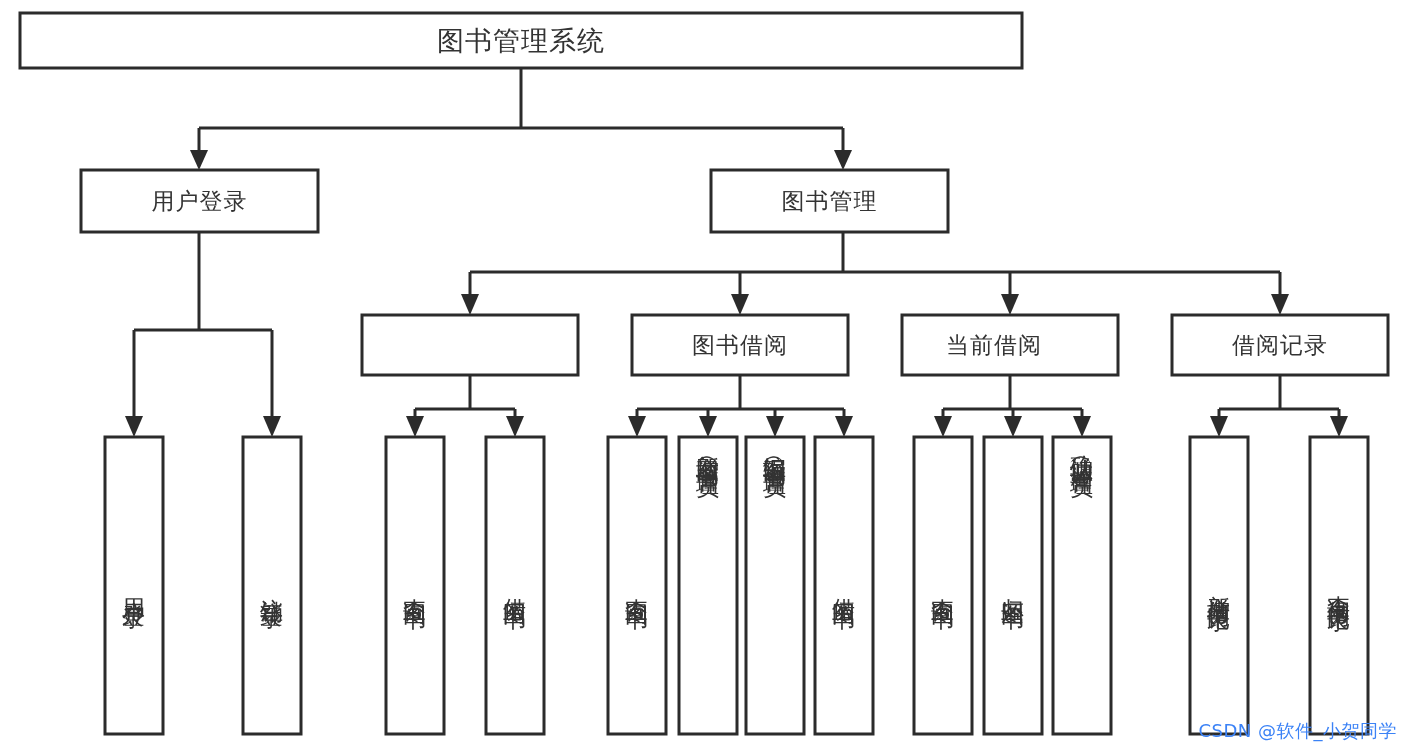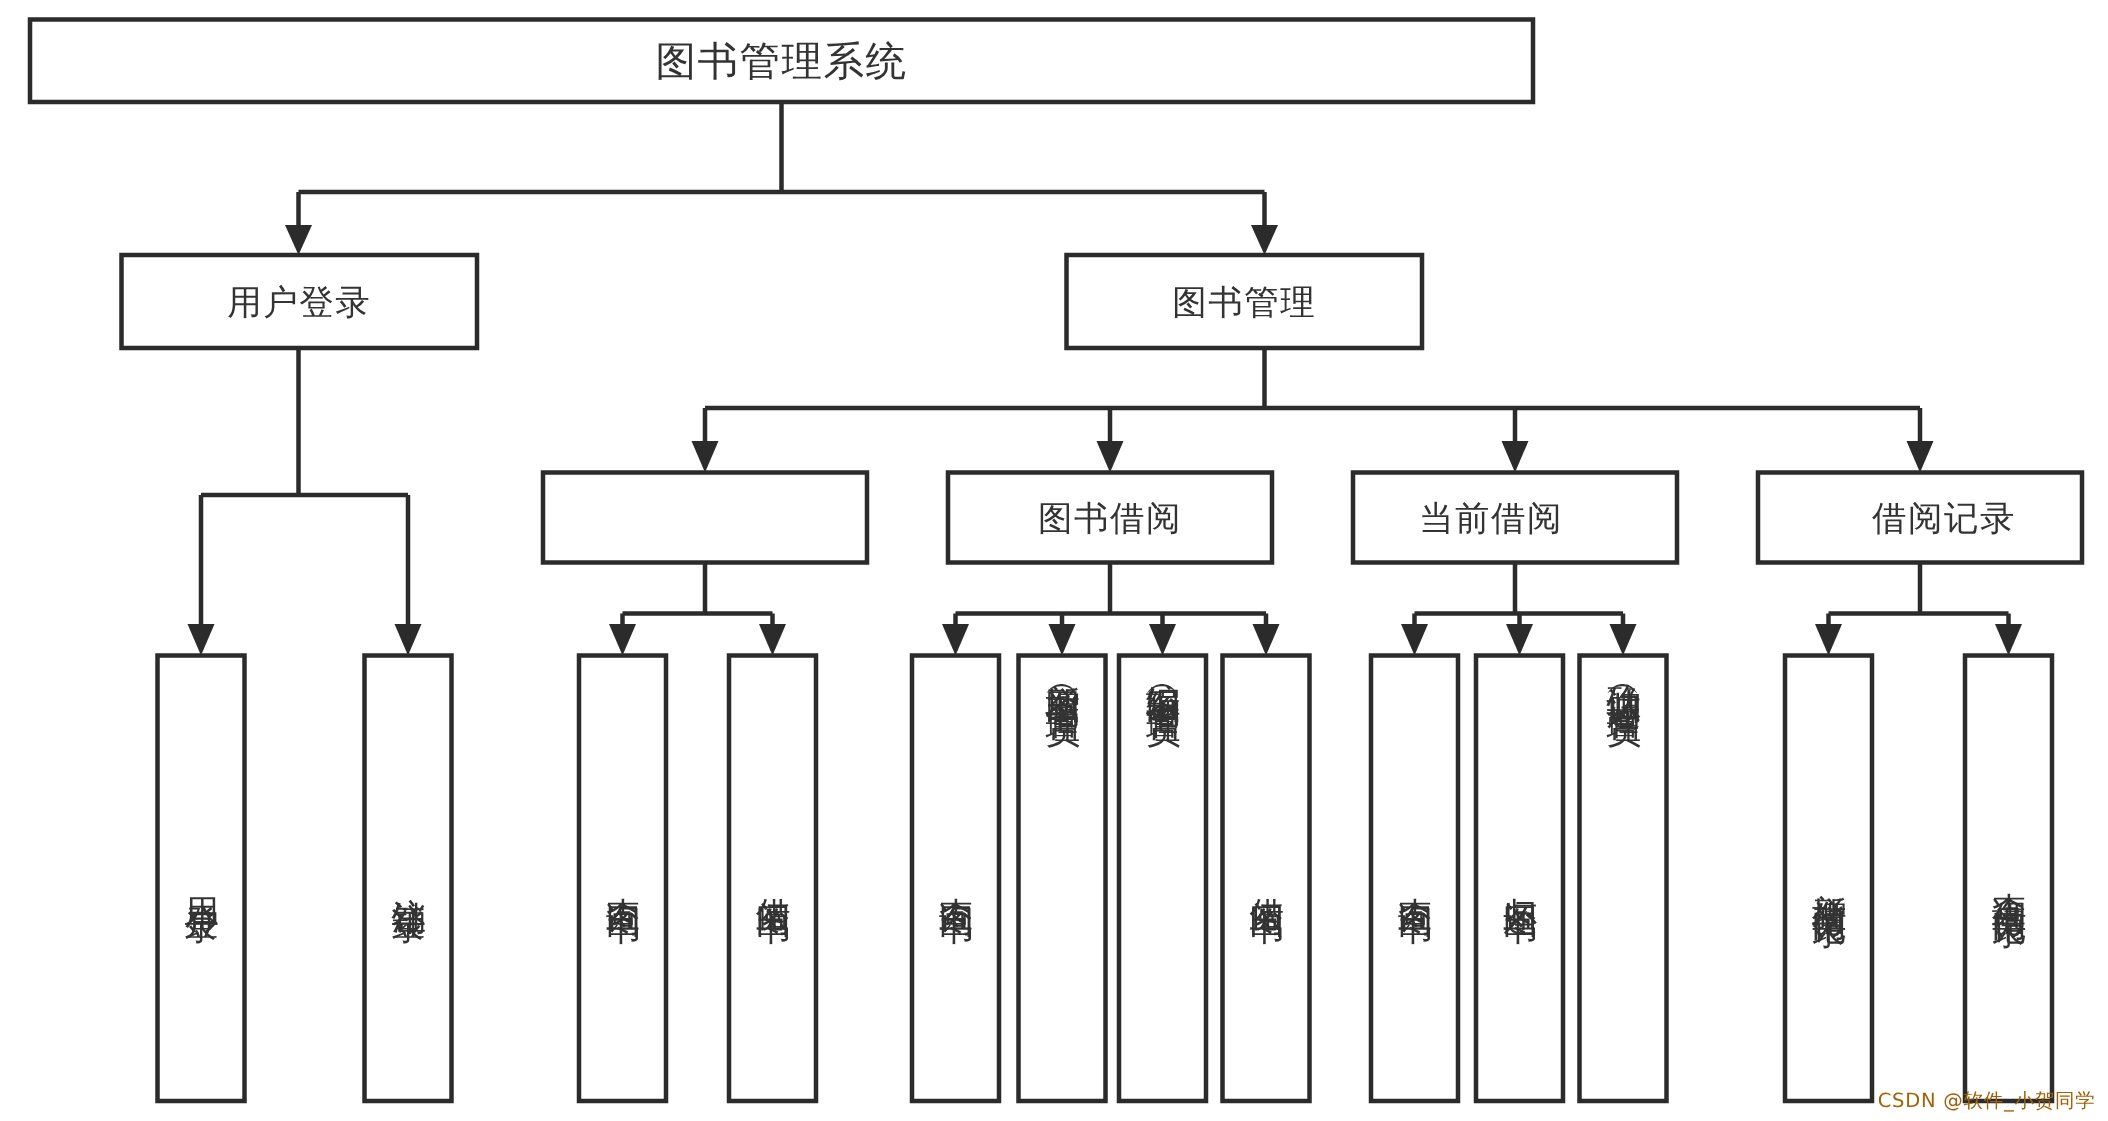--- a/index.html
+++ b/index.html
@@ -35,22 +35,22 @@
     fill: none;
   }
   .arrowhead {
     fill: #2b2b2b;
   }
   .watermark {
     position: absolute;
     right: 8px;
     bottom: 4px;
     font-family: "DejaVu Sans", "Liberation Sans", sans-serif;
-    font-size: 13px;
-    color: #a16207;
+    font-size: 18px;
+    color: #3b82f6;
     white-space: nowrap;
     letter-spacing: 0.5px;
   }
   .leaf-wrap {
     position: absolute;
     display: flex;
     align-items: center;
     justify-content: center;
     box-sizing: border-box;
     pointer-events: none;
@@ -205,21 +205,21 @@
   <div class="mid-wrap" style="left:711px; top:170px; width:237px; height:62px;border-radius:12px;">
     <span class="mid-text">图书管理</span>
   </div>
 
   <div class="mid-wrap" style="left:632px; top:315px; width:216px; height:60px;">
     <span class="mid-text">图书借阅</span>
   </div>
   <div class="mid-wrap" style="left:902px; top:315px; width:184px; height:60px;">
     <span class="mid-text">当前借阅</span>
   </div>
-  <div class="mid-wrap" style="left:1172px; top:315px; width:216px; height:60px;margin-left:16px;">
+  <div class="mid-wrap" style="left:1172px; top:315px; width:216px; height:60px;">
     <span class="mid-text">借阅记录</span>
   </div>
 
   <div class="leaf-wrap" style="left:105px; top:437px; width:58px; height:297px;">
     <span class="leaf-text">用户登录</span>
   </div>
   <div class="leaf-wrap" style="left:243px; top:437px; width:58px; height:297px;">
     <span class="leaf-text">注销登录</span>
   </div>
   <div class="leaf-wrap" style="left:386px; top:437px; width:58px; height:297px;">

